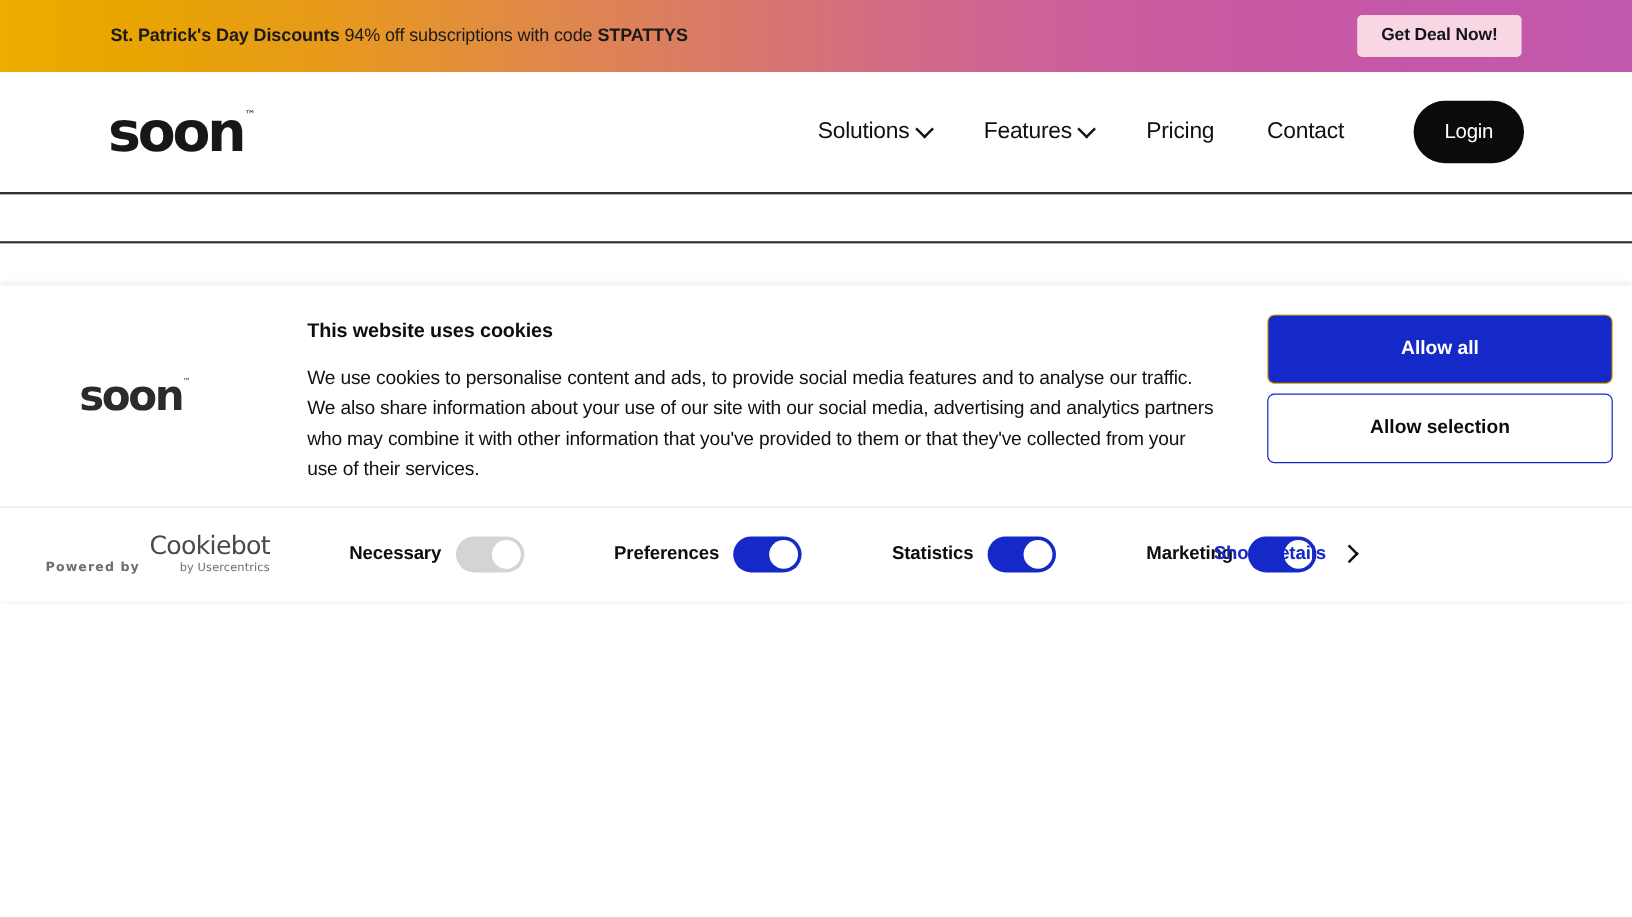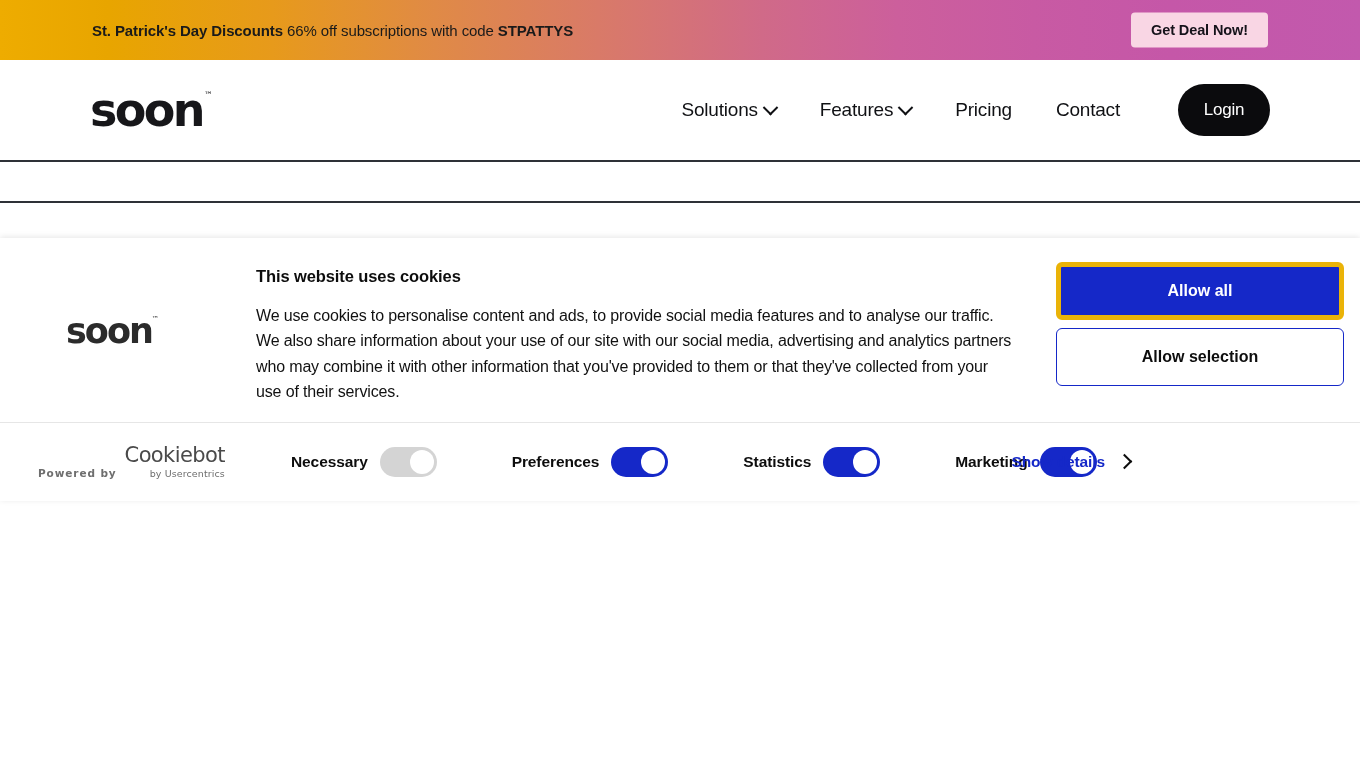--- a/index.html
+++ b/index.html
@@ -206,21 +206,21 @@
     width: 288px;
     display: flex;
     flex-direction: column;
     gap: 8px;
   }
   .btn-allow-all {
     width: 288px;
     height: 58px;
     background: #1528c8;
     color: #ffffff;
-    border: 5px solid #eab308;
+    border: 1px solid #eab308;
     border-radius: 6px;
     font-size: 16px;
     font-weight: bold;
     cursor: pointer;
     font-family: "Liberation Sans", sans-serif;
   }
   .btn-allow-sel {
     width: 288px;
     height: 58px;
     background: #ffffff;
@@ -332,21 +332,21 @@
     border-right: 2px solid #0d0d0d;
     transform: rotate(45deg);
     display: inline-block;
   }
 </style>
 </head>
 <body>
 
 <div class="promo-banner">
   <div class="promo-text">
-    <span class="b">St. Patrick's Day Discounts</span><span> 66% off subscriptions with code </span><span class="b">STPATTYS</span>
+    <span class="b">St. Patrick's Day Discounts</span><span> 94% off subscriptions with code </span><span class="b">STPATTYS</span>
   </div>
   <button class="promo-cta">Get Deal Now!</button>
 </div>
 
 <div class="site-header">
   <div class="logo">
     <span>soon</span><span class="tm">™</span>
   </div>
 
   <nav class="main-nav">

